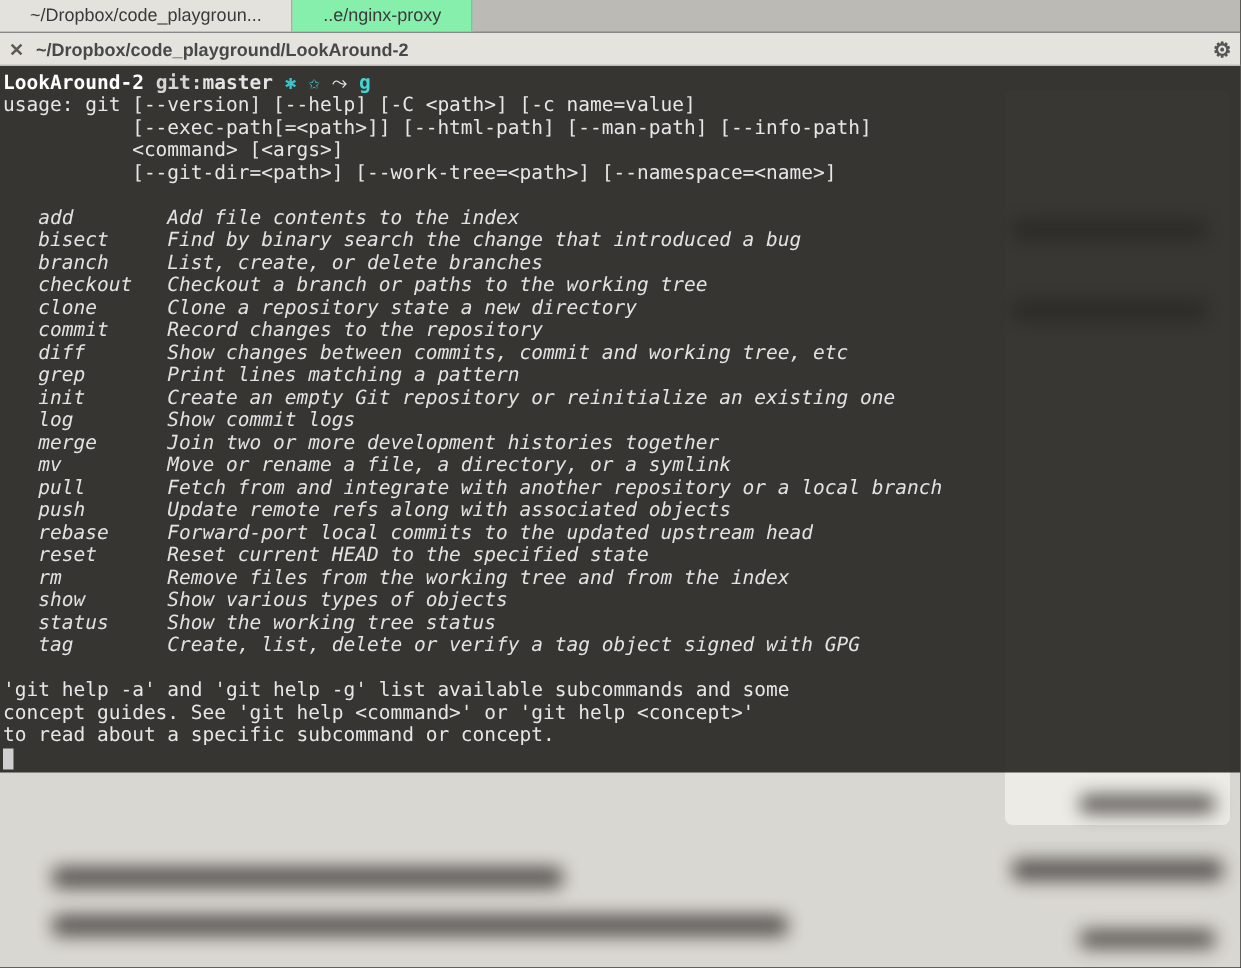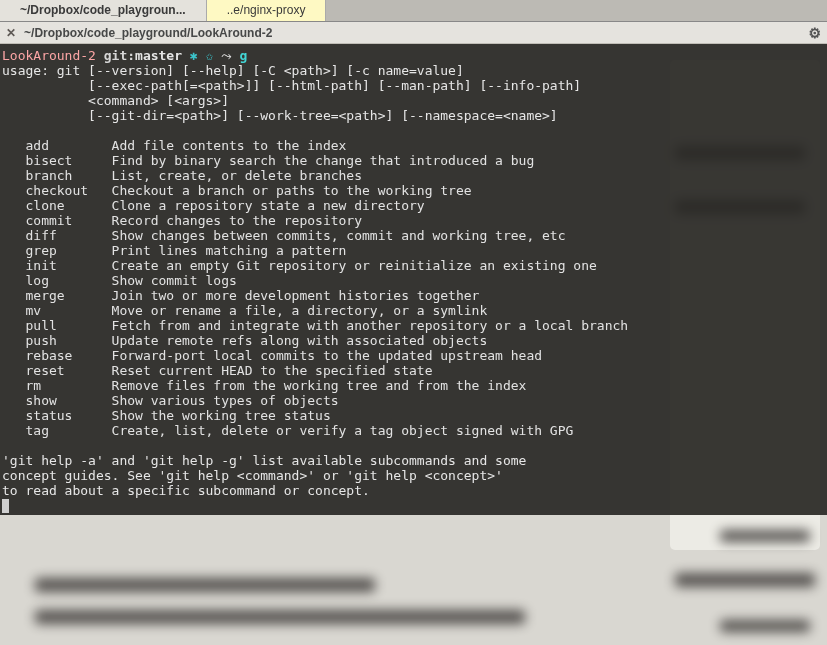--- a/index.html
+++ b/index.html
@@ -20,25 +20,25 @@
     display: flex;
     align-items: stretch;
     border-bottom: 1px solid #888;
     font-family: "Helvetica Neue", Arial, sans-serif;
     font-size: 12px;
   }
   .tab {
     padding: 3px 20px;
     border-right: 1px solid #aaa;
     color: #3a3a3a;
-    background: #fef9c3;
+    background: #86efac;
   }
   .tab.active {
     background: #e4e2dc;
-    font-weight: 700;
+    font-weight: 400;
   }
   .pathbar {
     height: 22px;
     background: #e5e3de;
     display: flex;
     align-items: center;
     padding: 0 6px;
     font-family: "Helvetica Neue", Arial, sans-serif;
     font-size: 12px;
     color: #474848;
@@ -60,28 +60,28 @@
     background: rgba(40,39,36,0.92);
     color: #e2e2e2;
     padding: 4px 2px 2px 2px;
     line-height: 15px;
     font-size: 13px;
     font-family: Menlo, Monaco, monospace;
     position: relative;
     z-index: 2;
   }
   .prompt-line { white-space: pre; }
-  .p-path { color: #fca5a5; font-weight: normal; }
+  .p-path { color: #ffffff; font-weight: bold; }
   .p-gitword { color: #d6d6d6; font-weight: bold; }
   .p-branch { color: #e5e5e5; font-weight: bold; }
   .p-star1 { color: #3bc3cb; }
   .p-arrow { color: #e8e8e8; }
   .p-cmd { color: #43d6d6; font-weight: bold; }
   .usage, .body-text { color: #e6e6e6; white-space: pre; }
-  .cmd-row { white-space: pre; }
+  .cmd-row { white-space: pre; font-style: italic; }
   .cursor {
     display: inline-block;
     width: 7px;
     height: 14px;
     background: #cfcfcf;
     vertical-align: bottom;
   }
   .ghost-bg {
     position: absolute;
     left: 0;

